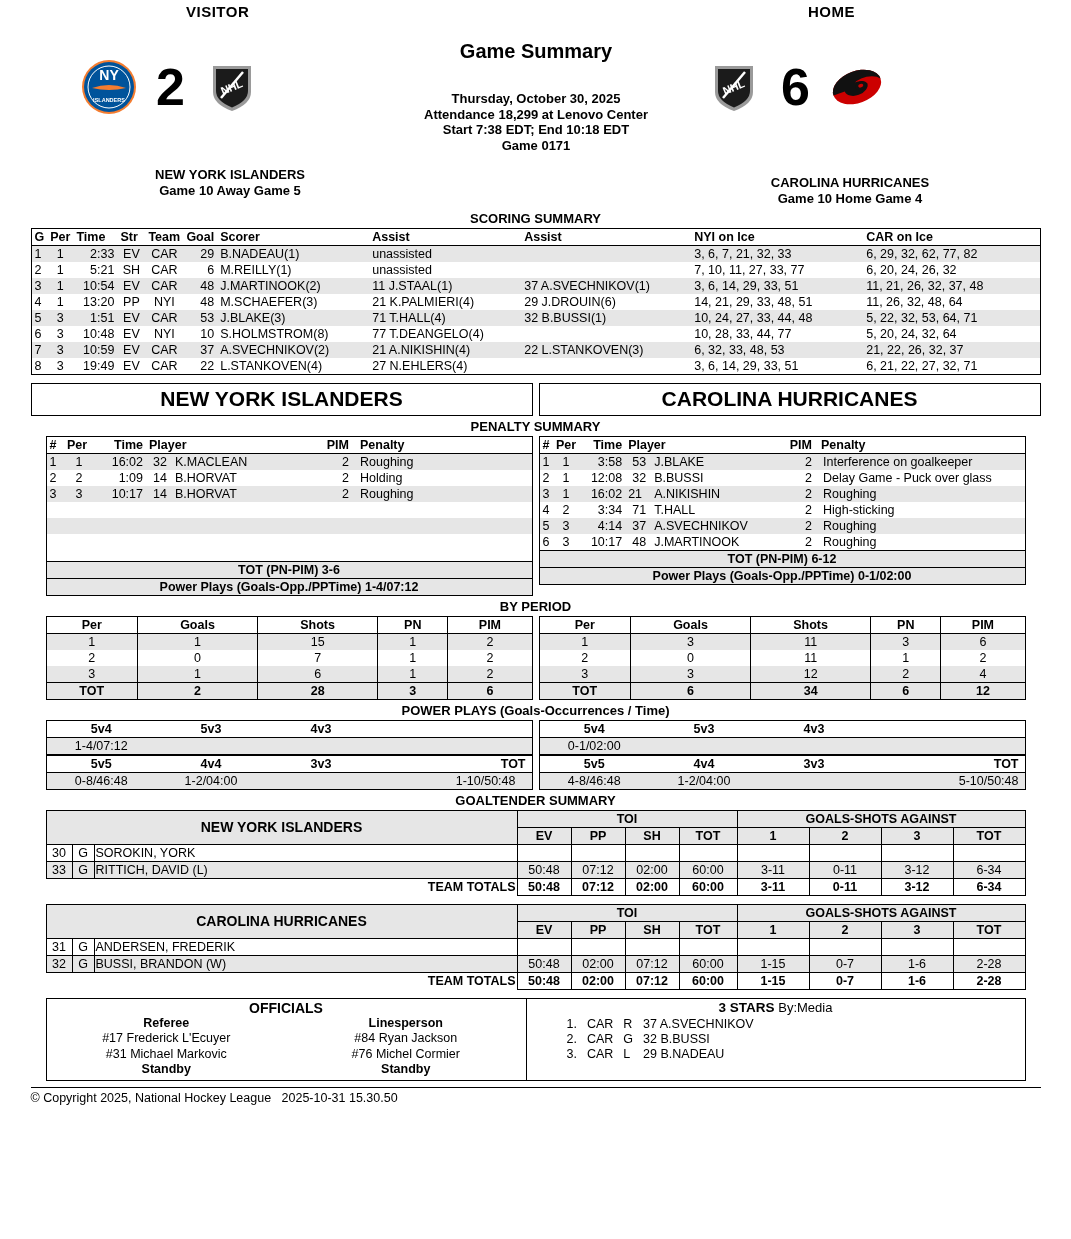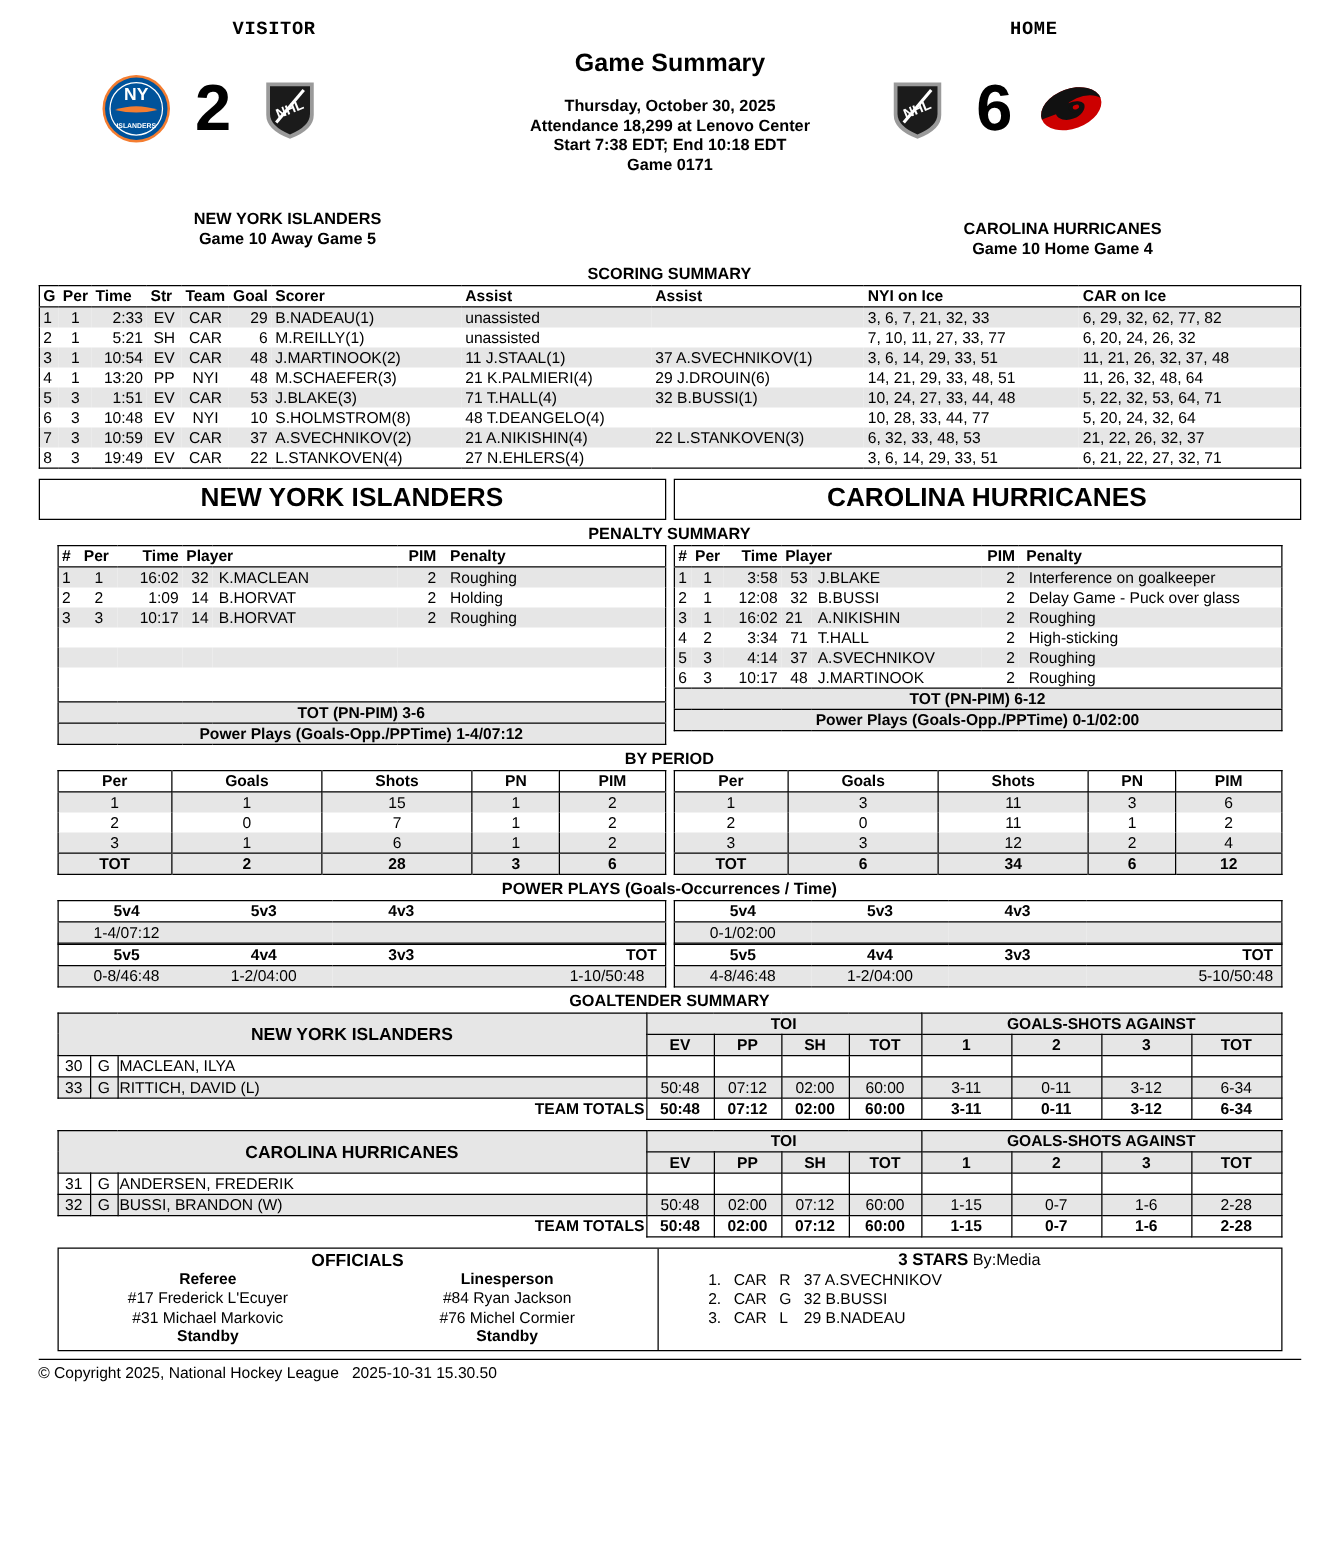--- a/index.html
+++ b/index.html
@@ -10,36 +10,36 @@
     font-family:"Liberation Sans", sans-serif;
     color:#000;
     position:relative;
     overflow:hidden;
   }
   .page { position:relative; width:1071px; height:1239px; }
 
   
   .hdr { position:relative; height:208px; }
   .lbl-visitor, .lbl-home {
-    position:absolute; top:15px; font-weight:bold; font-size:15px; letter-spacing:.5px;font-family:Liberation Mono, monospace;
+    position:absolute; top:3px; font-weight:bold; font-size:15px; letter-spacing:.5px;
   }
   .lbl-visitor { left:186px; }
   .lbl-home { left:808px; }
 
   .scorebox { position:absolute; top:58px; display:flex; align-items:center; gap:18px; }
   .scorebox.away { left:80px;align-items:center; }
   .scorebox.home { left:705px; }
   .bigscore { font-size:52px; font-weight:bold; line-height:1; }
 
   .teamname { position:absolute; text-align:center; font-size:13px; font-weight:bold; line-height:16px; }
   .teamname.away { left:70px; width:320px; top:167px; }
   .teamname.home { left:690px; width:320px; top:175px; }
 
   .centerblock { position:absolute; left:346px; top:40px; width:380px; text-align:center; }
-  .gs-title { font-size:20px; font-weight:bold; margin-bottom:14px; }
+  .gs-title { font-size:20px; font-weight:bold; margin-bottom:28px; }
   .gs-meta { font-size:13px; font-weight:bold; line-height:15.5px; }
 
   
   .logo { width:58px; height:58px; position:relative; }
   .logo svg { display:block; }
 
   
   .sect-title { text-align:center; font-weight:bold; font-size:13px; padding:3px 0 2px; }
 
   
@@ -268,21 +268,21 @@
           <td>5, 22, 32, 53, 64, 71</td>
         </tr>
         <tr>
           <td>6</td>
           <td class="c">3</td>
           <td style="text-align:right">10:48</td>
           <td class="c">EV</td>
           <td class="c">NYI</td>
           <td style="text-align:right">10</td>
           <td>S.HOLMSTROM(8)</td>
-          <td>48 T.DEANGELO(4)</td>
+          <td>77 T.DEANGELO(4)</td>
           <td></td>
           <td>10, 28, 33, 44, 77</td>
           <td>5, 20, 24, 32, 64</td>
         </tr>
         <tr>
           <td>7</td>
           <td class="c">3</td>
           <td style="text-align:right">10:59</td>
           <td class="c">EV</td>
           <td class="c">CAR</td>
@@ -671,21 +671,21 @@
           <td class="hd" style="width:72px">1</td>
           <td class="hd" style="width:72px">2</td>
           <td class="hd" style="width:72px">3</td>
           <td class="hd" style="width:72px">TOT</td>
         </tr>
       </thead>
       <tbody id="goalie-away-body">
           <tr>
             <td class="numc">30</td>
             <td class="gc">G</td>
-            <td class="nm">MACLEAN, ILYA</td>
+            <td class="nm">SOROKIN, YORK</td>
             <td>&nbsp;</td>
             <td>&nbsp;</td>
             <td>&nbsp;</td>
             <td>&nbsp;</td>
             <td>&nbsp;</td>
             <td>&nbsp;</td>
             <td>&nbsp;</td>
             <td>&nbsp;</td>
           </tr>
           <tr style="background: rgb(230, 230, 230);">

